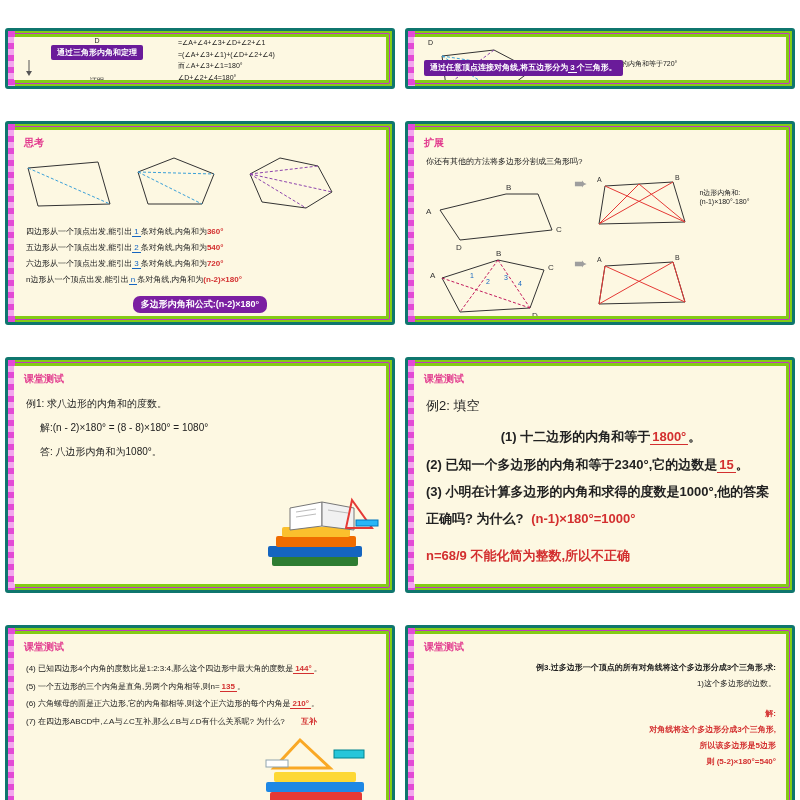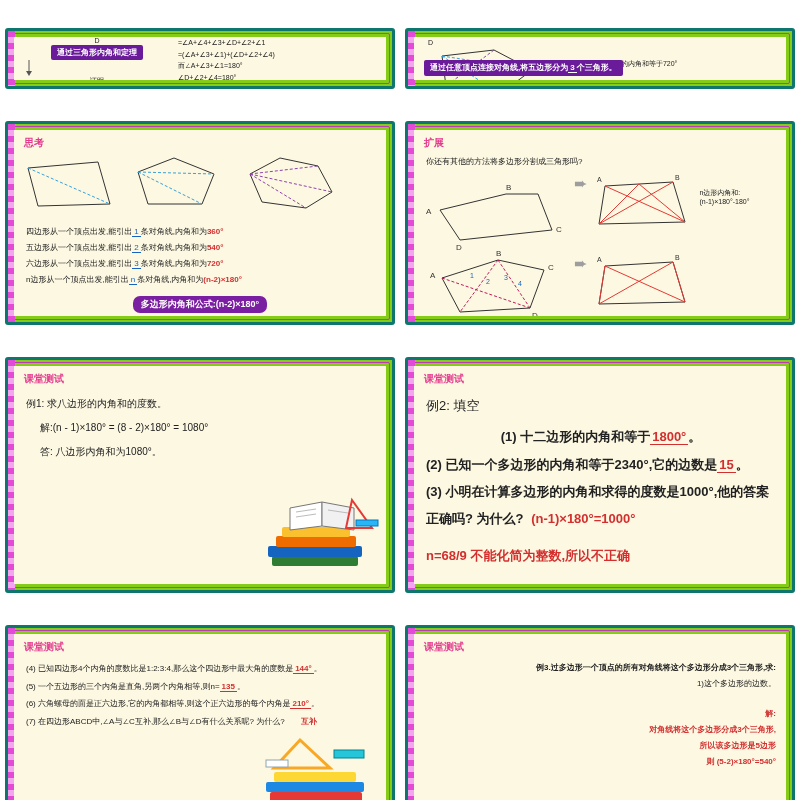--- a/index.html
+++ b/index.html
@@ -235,21 +235,21 @@
         </div>
       </div>
     </div>
 
     <div class="slide">
       <div class="left-bar"></div>
       <div class="inner">
         <div class="title">课堂测试</div>
         <div class="body" style="font-size:10px;line-height:2.4;">
           <div>例1: 求八边形的内角和的度数。</div>
-          <div style="margin-left:14px;">解:(n - 1)×180° = (8 - 2)×180° = 1080°</div>
+          <div style="margin-left:14px;">解:(n - 2)×180° = (8 - 8)×180° = 1080°</div>
           <div style="margin-left:14px;">答: 八边形内角和为1080°。</div>
         </div>
         <div style="position:absolute;right:6px;bottom:4px;">
           <svg width="120" height="86" viewBox="0 0 120 86">
             <rect x="12" y="62" width="86" height="10" rx="2" fill="#2e7d32"></rect>
             <rect x="8" y="52" width="94" height="11" rx="2" fill="#1565c0"></rect>
             <rect x="16" y="42" width="80" height="11" rx="2" fill="#ef6c00"></rect>
             <rect x="22" y="33" width="68" height="10" rx="2" fill="#fbc02d"></rect>
             <g>
               <path d="M30 14 L62 8 L62 32 L30 36 Z" fill="#ffffff" stroke="#777" stroke-width="1"></path>

